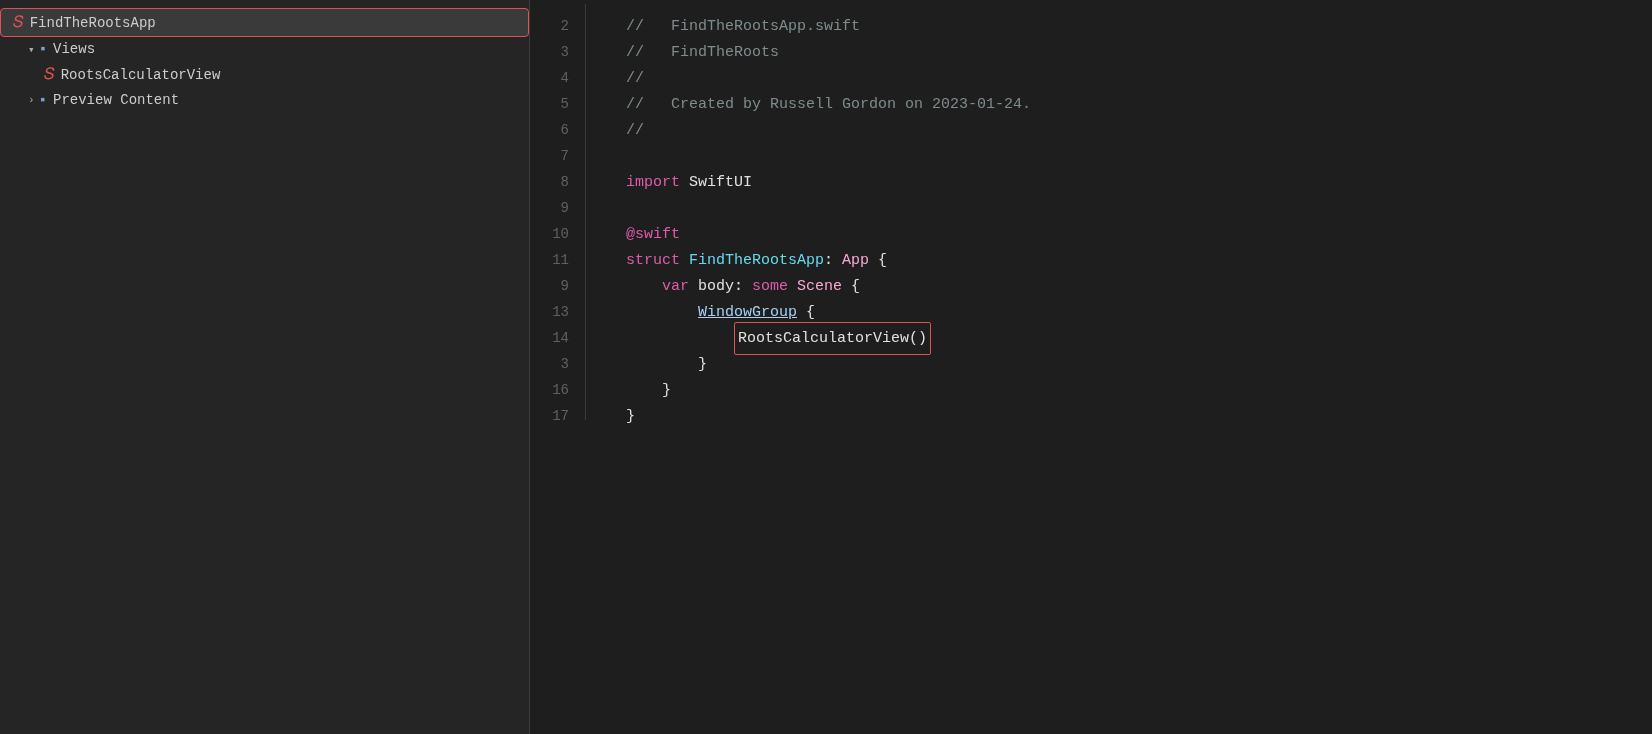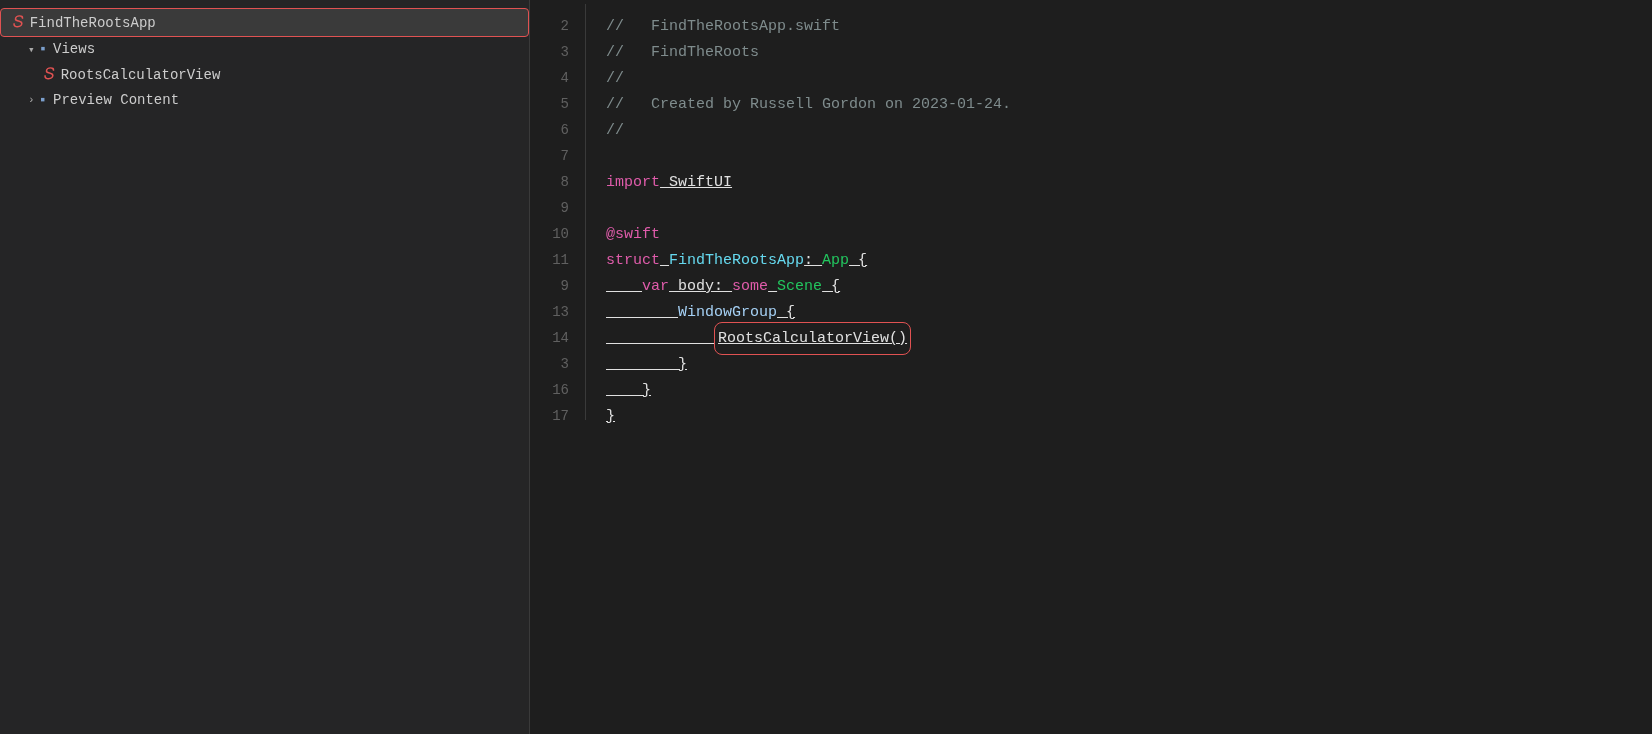--- a/index.html
+++ b/index.html
@@ -106,28 +106,29 @@
     .line-sep {
       width: 1px;
       background: #3a3a3a;
       height: 26px;
       margin-right: 20px;
     }
 
     .code-content {
       flex: 1;
       white-space: pre;
+      margin-left: 20px;
     }
 
     
     .c-comment   { color: #7f8c8d; }
     .c-keyword   { color: #e05cab; }
-    .c-type      { color: #22c55e; }
-    .c-plain     { color: #e0e0e0; text-decoration: underline; }
-    .c-func      { color: #a6d1f5; }
+    .c-type      { color: #f9a8d4; }
+    .c-plain     { color: #e0e0e0; }
+    .c-func      { color: #a6d1f5; text-decoration: underline; }
     .c-appname   { color: #66d9ef; }
   </style>
 </head>
 <body>
 
 <div class="sidebar">
 
   <div class="sidebar-item highlighted">
     <span class="icon swift-icon">𝑆</span>
     <span>FindTheRootsApp</span>
@@ -223,21 +224,21 @@
 
     <div class="code-line">
       <span class="line-num">13</span>
       <span class="line-sep"></span>
       <span class="code-content"><span class="c-plain">        </span><span class="c-func">WindowGroup</span><span class="c-plain"> {</span></span>
     </div>
 
     <div class="code-line">
       <span class="line-num">14</span>
       <span class="line-sep"></span>
-      <span class="code-content"><span class="c-plain">            </span><span style="border: 1.5px solid #e05252; border-radius: 8px; padding: 7px 3px; display: inline; text-align: right;"><span class="c-plain">RootsCalculatorView()</span></span></span>
+      <span class="code-content"><span class="c-plain">            </span><span style="border: 1.5px solid #e05252; border-radius: 2px; padding: 7px 3px; display: inline; text-align: right;"><span class="c-plain">RootsCalculatorView()</span></span></span>
     </div>
 
     <div class="code-line">
       <span class="line-num">3</span>
       <span class="line-sep"></span>
       <span class="code-content c-plain">        }</span>
     </div>
 
     <div class="code-line">
       <span class="line-num">16</span>

